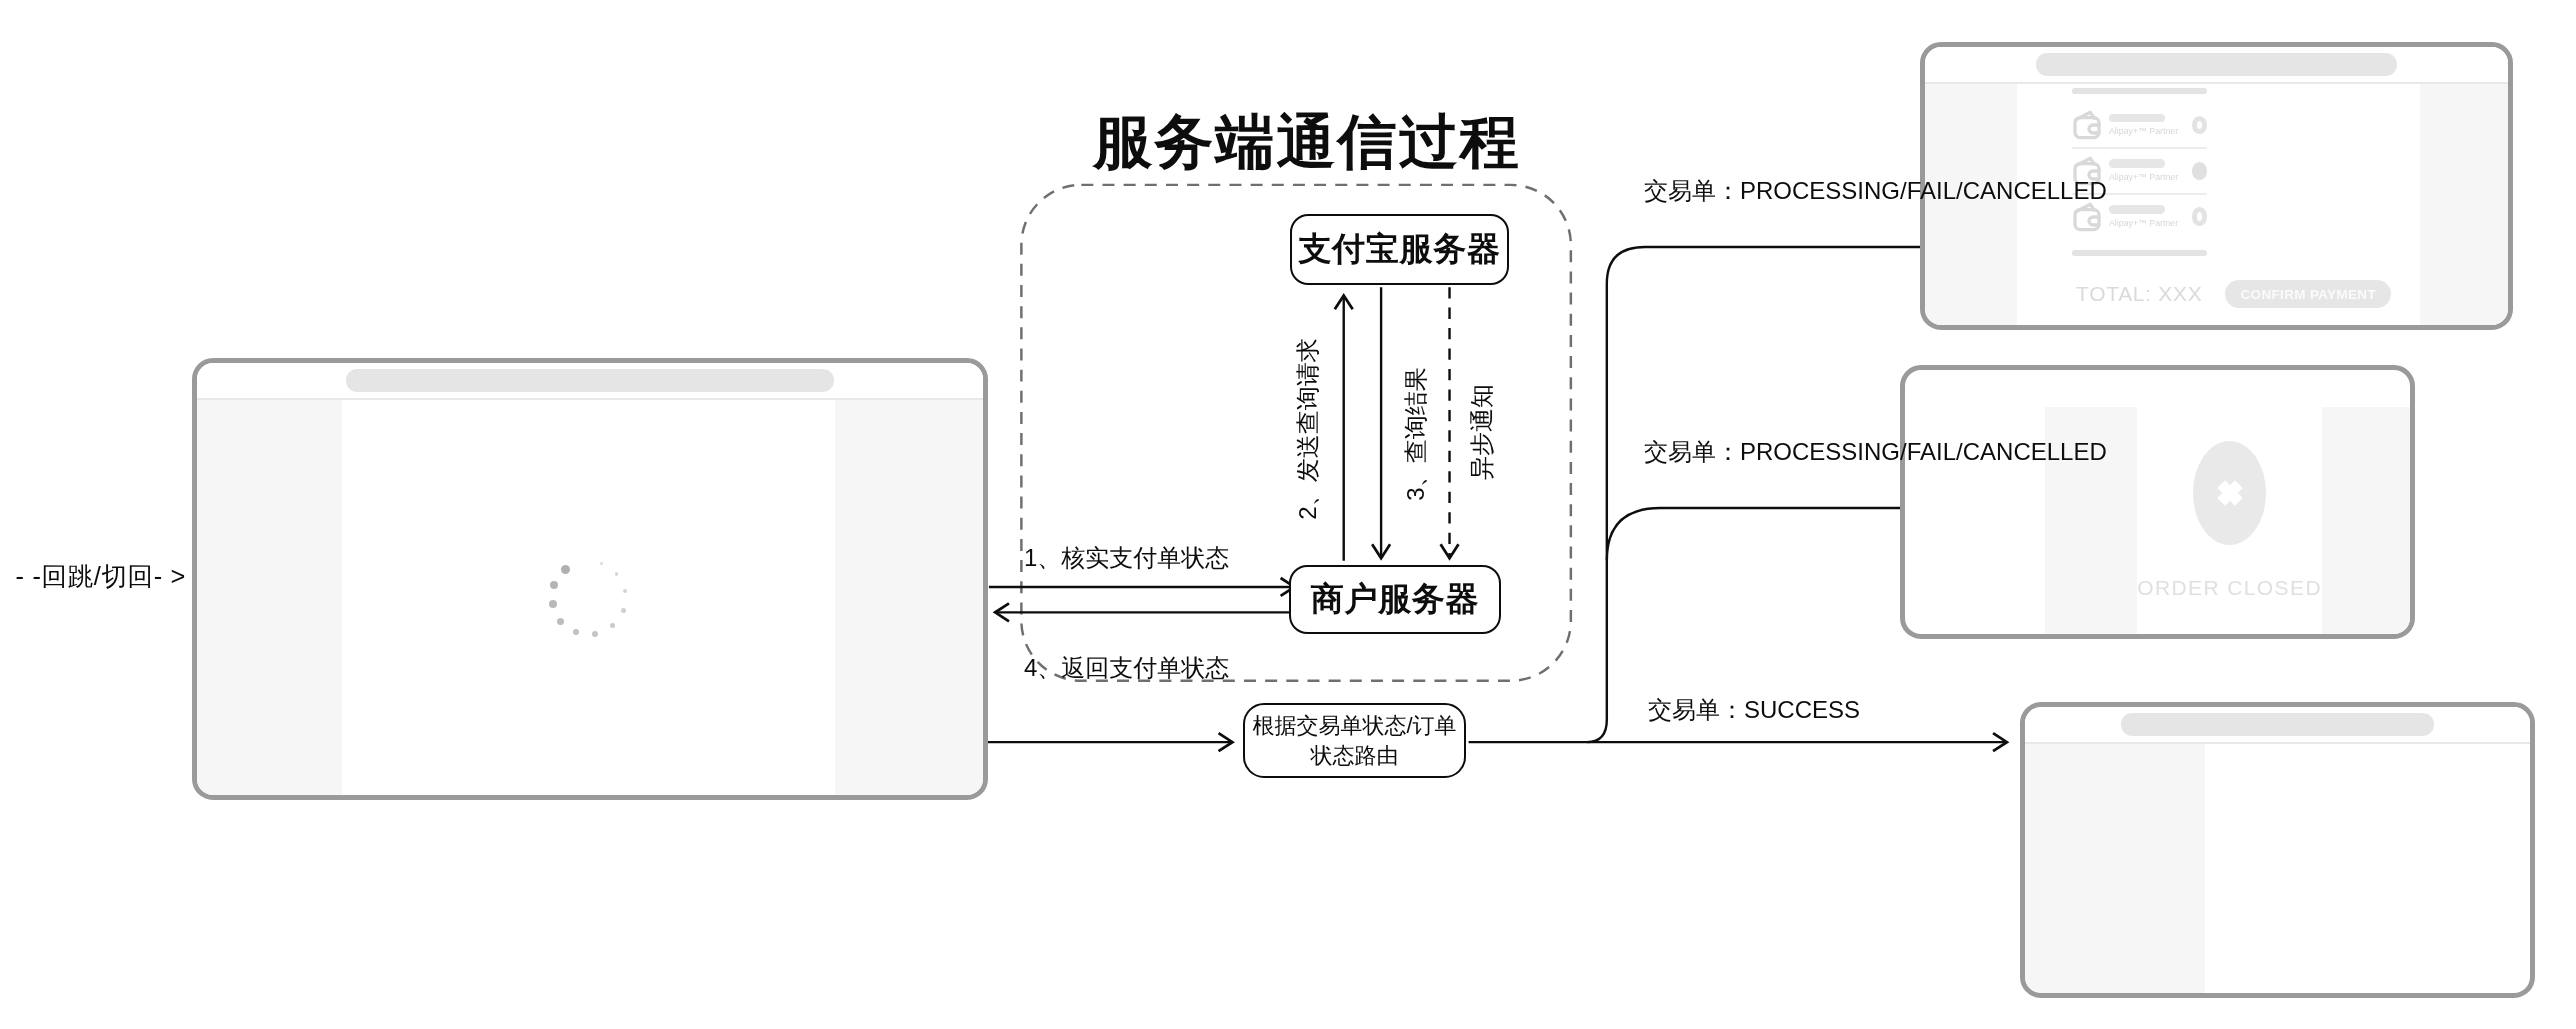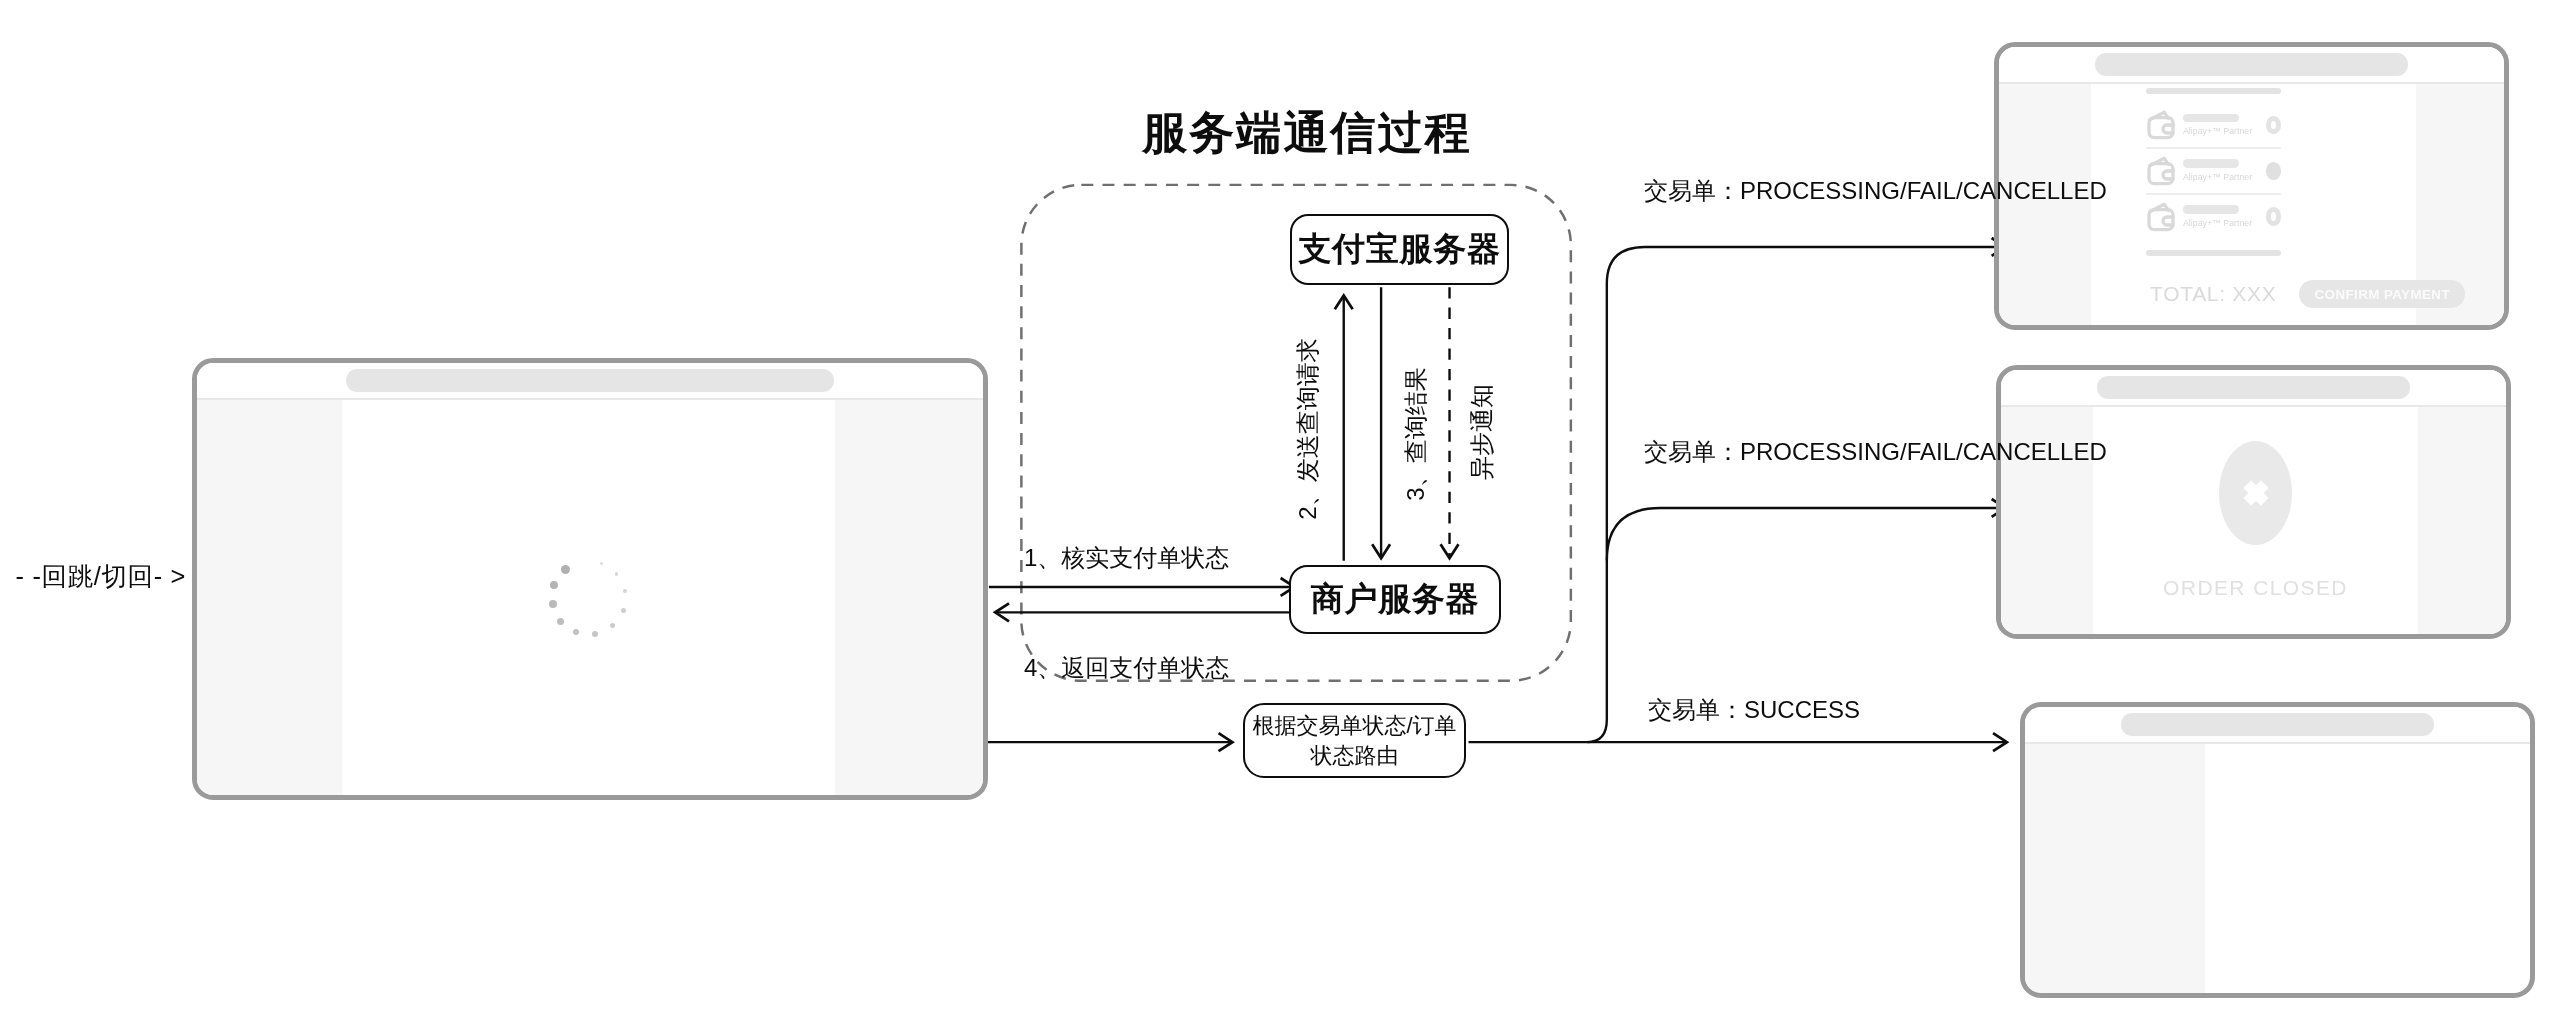--- a/index.html
+++ b/index.html
@@ -8,21 +8,21 @@
     background:#ffffff;
     font-family:"Liberation Sans","DejaVu Sans",sans-serif;
     color:#0d0d0d;
   }
   .abs{position:absolute;}
   svg.lines{position:absolute;left:0;top:0;z-index:1;}
 
   
   .diagram-title{
     left:1058px;top:103px;width:498px;text-align:center;
-    font-size:45px;font-weight:600;letter-spacing:2.1px;z-index:3;
+    font-size:59px;font-weight:600;letter-spacing:2.1px;z-index:3;
   }
   .flow-label{font-size:24px;white-space:nowrap;z-index:3;}
   .flow-label.two-line{line-height:32px;}
   .rot{
     transform:rotate(-90deg);transform-origin:center center;
     text-align:center;white-space:nowrap;z-index:3;font-size:24px;
   }
   .return-label{left:15.5px;top:560px;font-size:25.4px;letter-spacing:0.7px;z-index:3;white-space:nowrap;}
 
   
@@ -148,21 +148,21 @@
           <i style="height: 7.4px; width: 7.4px; left: -32px; top: 20px; opacity: 0.84;"></i>
           <i style="height: 8px; width: 8px; left: -40px; top: 2.4px; opacity: 0.89;"></i>
           <i style="height: 8.6px; width: 8.6px; left: -39px; top: -17px; opacity: 0.95;"></i>
           <i style="height: 9.2px; width: 9.2px; left: -28px; top: -33px; opacity: 1;"></i>
         </div>
     </div>
     <div class="band" style="width:148px;"></div>
   </div>
 </div>
 
-<div class="browser" style="left:1994px;top:42px;width:515px;height:288px;">
+<div class="browser" style="left:1920px;top:42px;width:593px;height:288px;">
   <div class="titlebar">
     <div class="addr-pill"></div>
   </div>
   <div class="winbody">
     <div class="band" style="width:92px;"></div>
     <div class="main">
       <div class="pay-list">
         <div class="ph-bar top"></div>
 
         <div class="pay-row">
@@ -217,21 +217,21 @@
 
       <div class="pay-footer">
         <div class="total-txt">TOTAL: XXX</div>
         <div class="confirm-pill">CONFIRM PAYMENT</div>
       </div>
     </div>
     <div class="band" style="width:88px;"></div>
   </div>
 </div>
 
-<div class="browser" style="left:1996px;top:365px;width:515px;height:274px;">
+<div class="browser" style="left:1900px;top:365px;width:515px;height:274px;align-items:flex-end;">
   <div class="titlebar">
     <div class="addr-pill"></div>
   </div>
   <div class="winbody">
     <div class="band" style="width:92px;"></div>
     <div class="main status-main">
       <div class="status-oval">
         <svg width="44" height="44" viewBox="0 0 40 40">
           <path d="M12 12 L28 28 M28 12 L12 28" stroke="#ffffff" stroke-width="10" stroke-linecap="butt" fill="none"></path>
         </svg>

